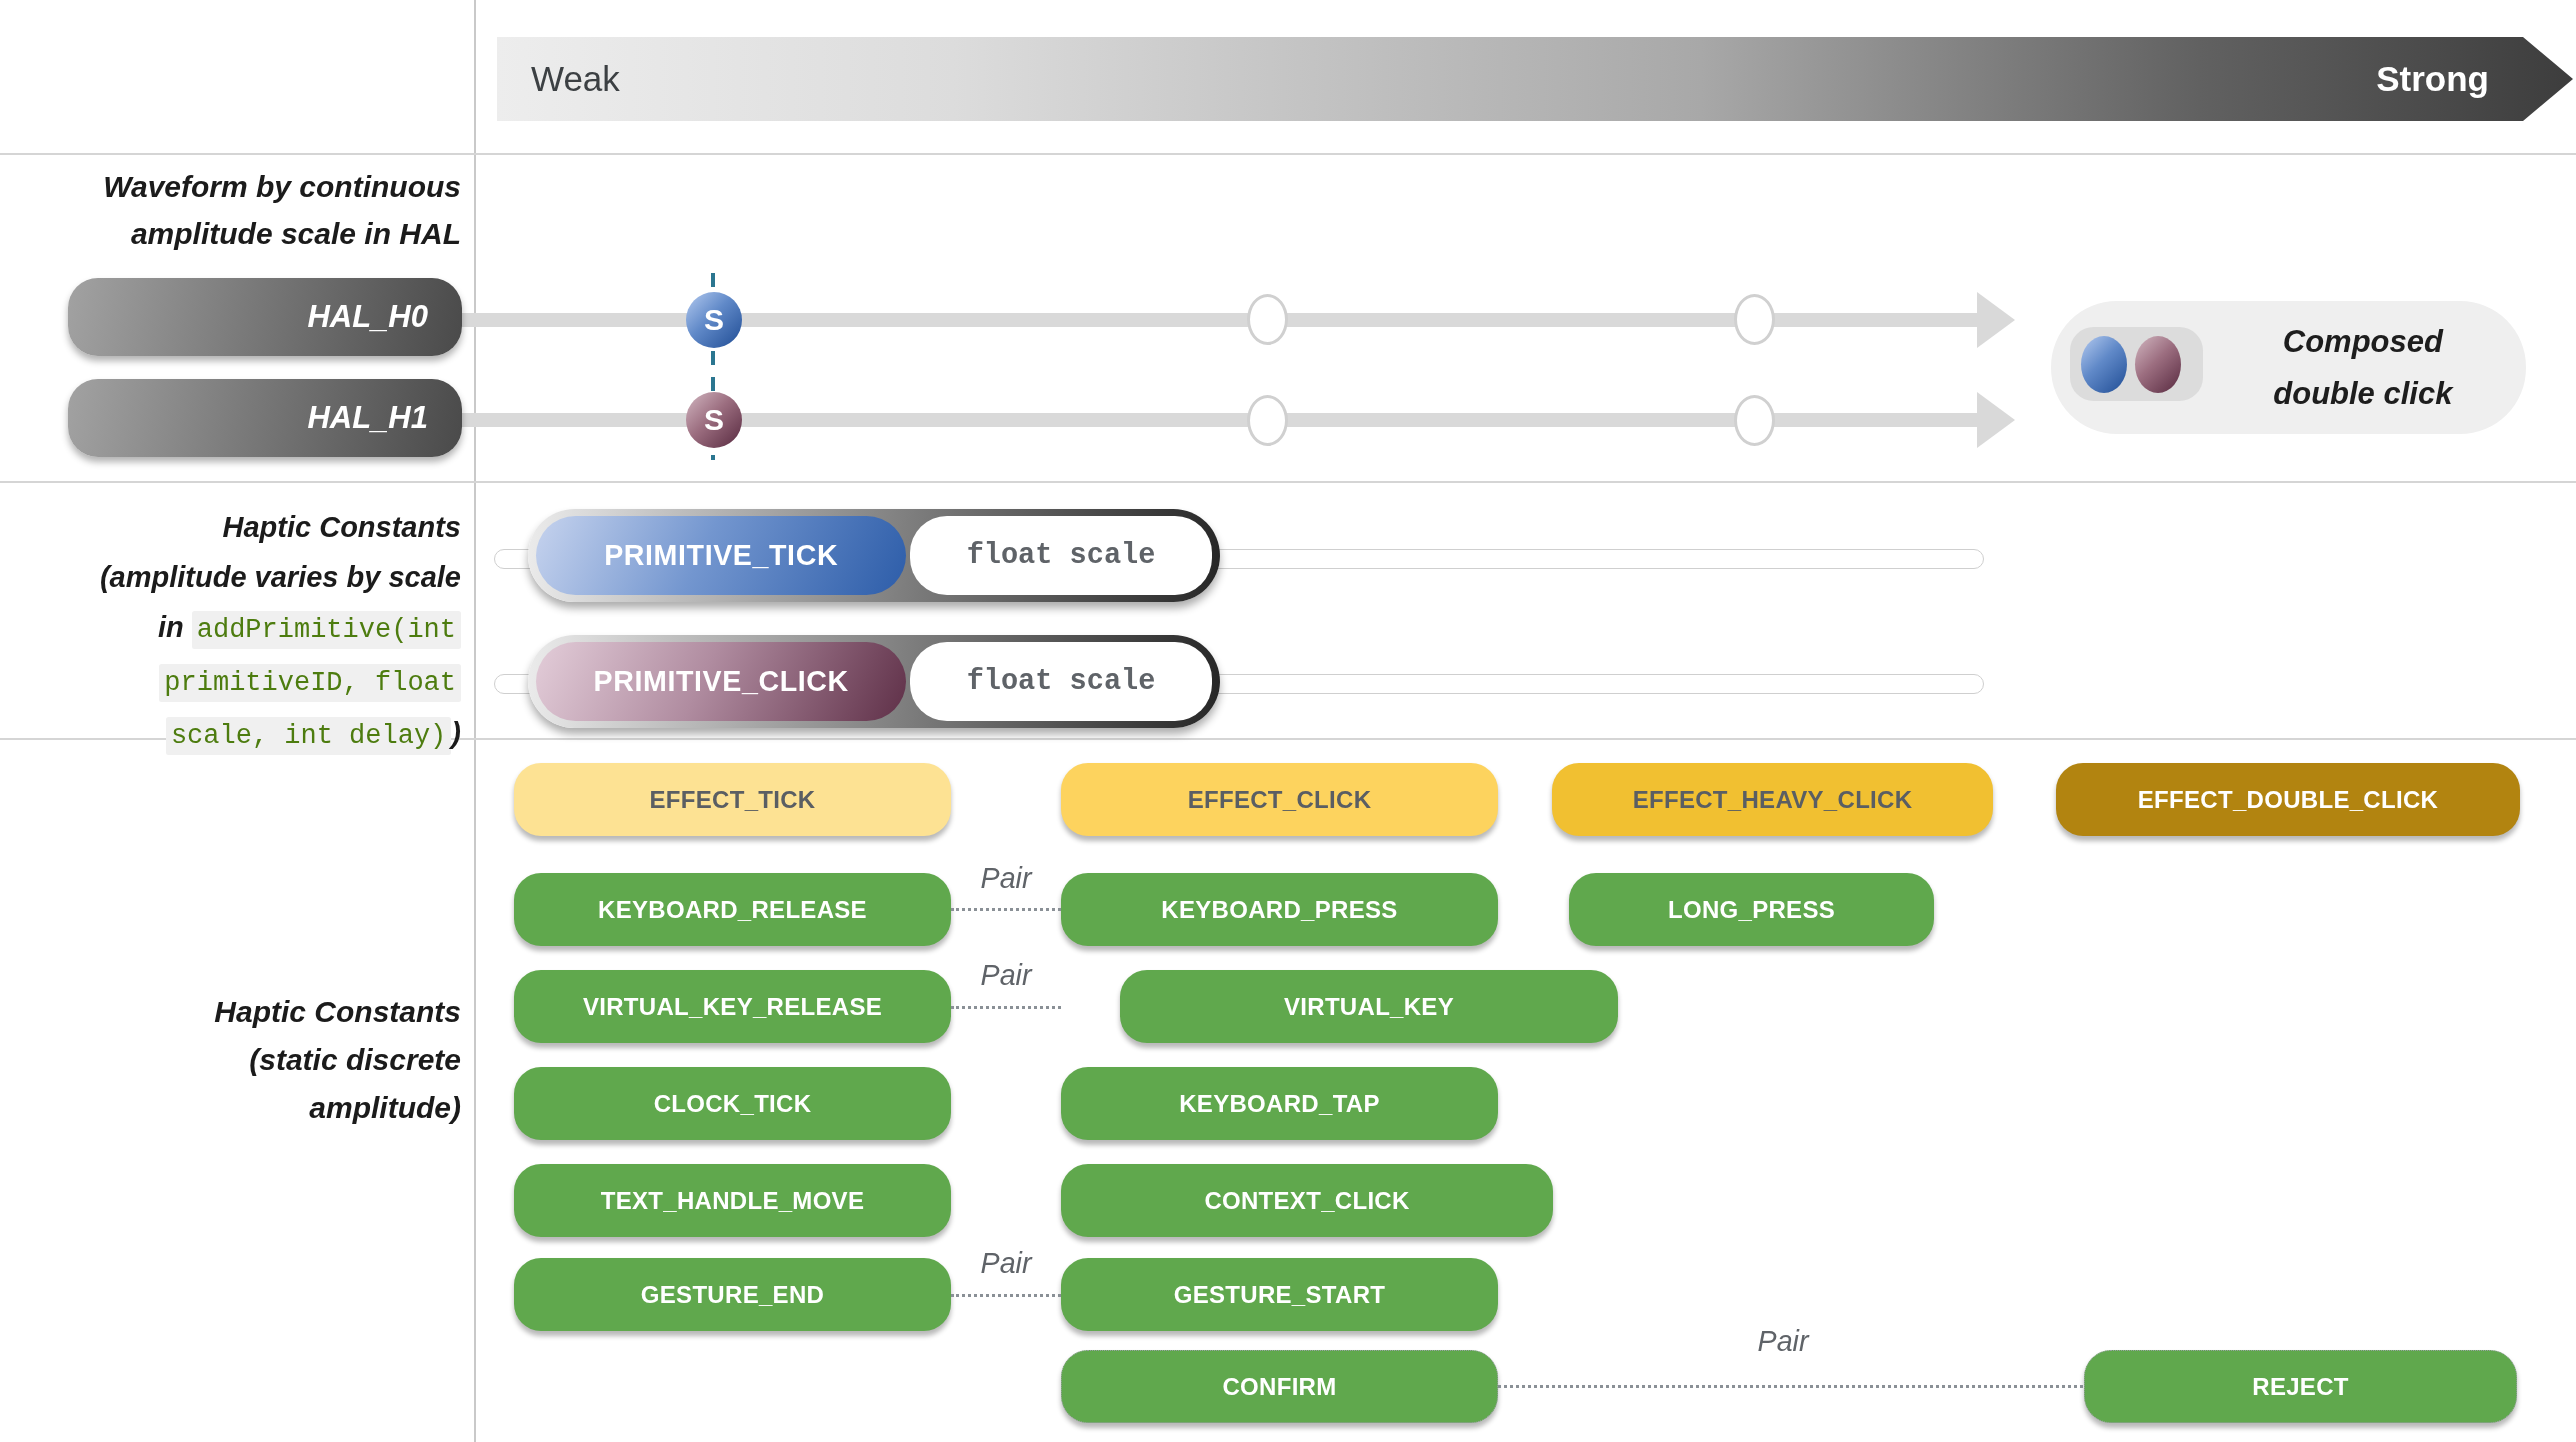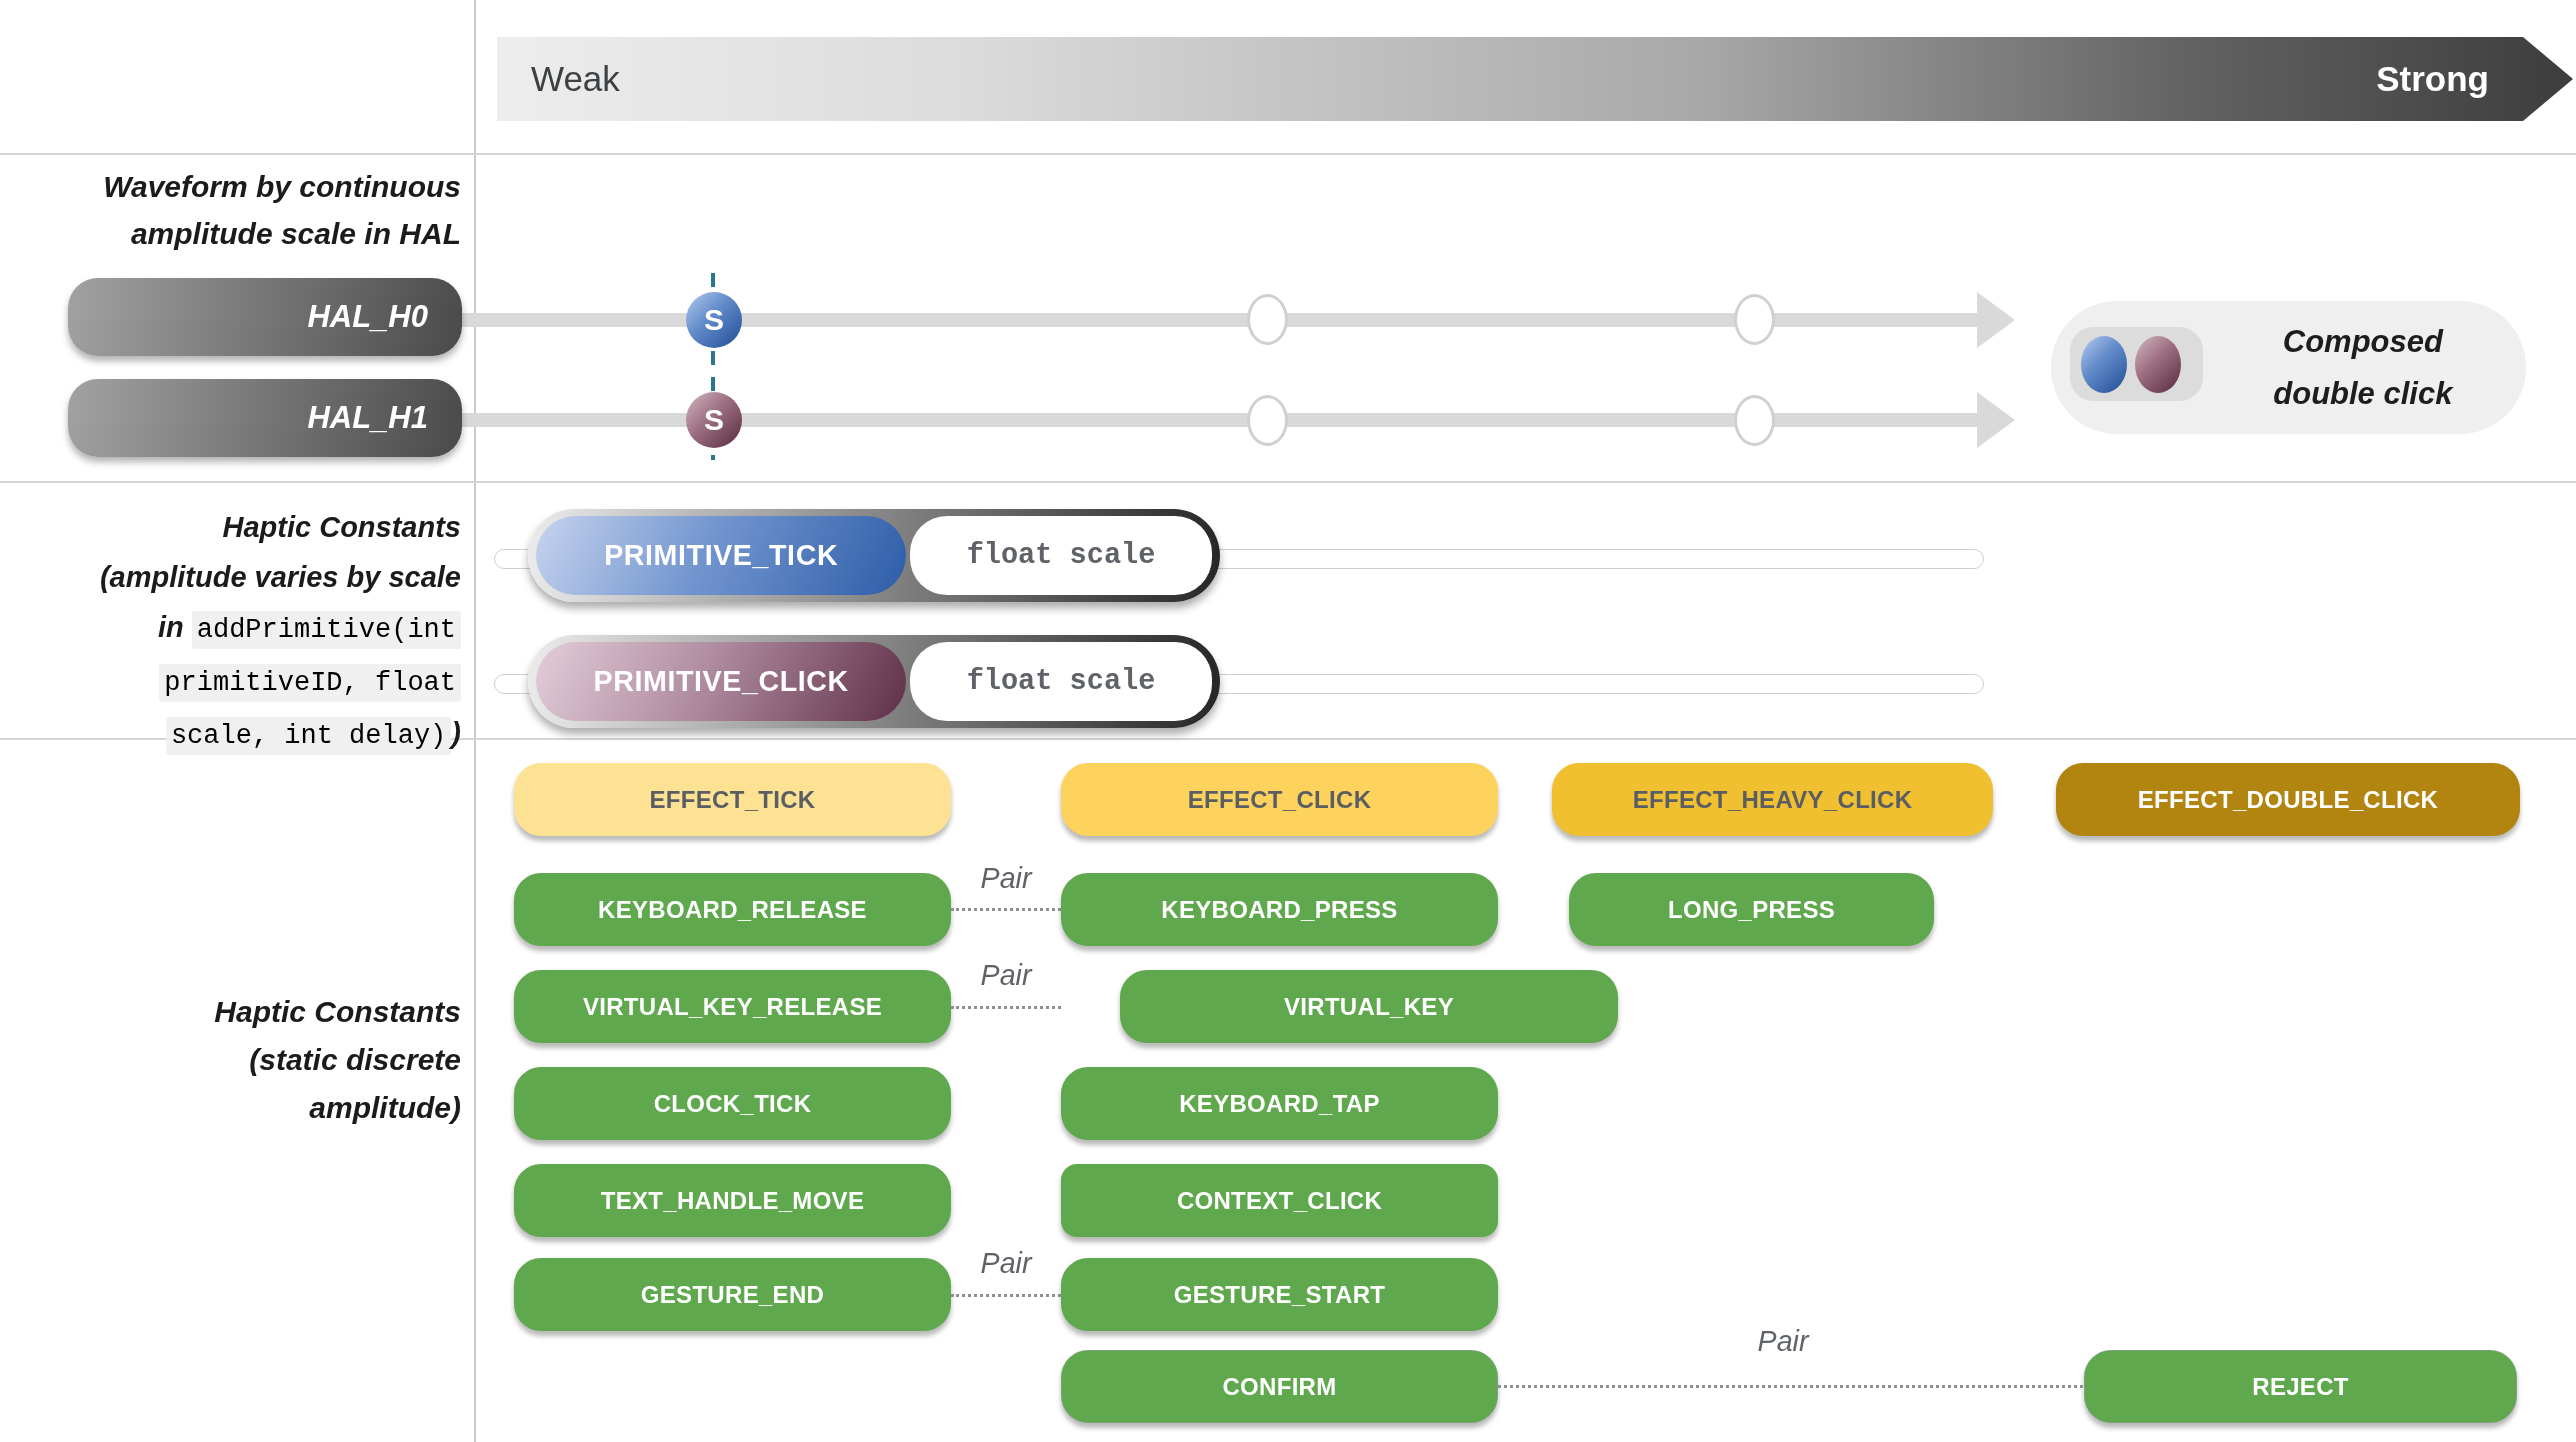--- a/index.html
+++ b/index.html
@@ -17,21 +17,21 @@
 
   
   .side-label {
     position:absolute; left:0; width:461px;
     text-align:right; font-weight:bold; font-style:italic;
     color:#1b1b1b; font-size:30px; line-height:47px;
   }
   .code {
     font-family:"Liberation Mono","DejaVu Sans Mono",monospace;
     font-style:normal; font-weight:normal;
-    color:#000000; background:#f0f0f0;
+    color:#4d7c0f; background:#f0f0f0;
     font-size:27px; padding:3.7px 5px; border-radius:2.5px;
   }
 
   
   .energy-bar {
     position:absolute; left:497px; top:37px; width:2076px; height:84px;
     background:linear-gradient(90deg,#ededed 0%,#dcdcdc 22%,#a8a8a8 58%,#616161 82%,#3d3d3d 100%);
     clip-path:polygon(0 0, calc(100% - 50px) 0, 100% 50%, calc(100% - 50px) 100%, 0 100%);
     display:flex; align-items:center; justify-content:space-between;
   }
@@ -206,21 +206,21 @@
   <div class="btn green" style="left:1061px; top:873px; width:437px;">KEYBOARD_PRESS</div>
   <div class="btn green" style="left:1569px; top:873px; width:365px;">LONG_PRESS</div>
 
   <div class="btn green" style="left:514px; top:970px; width:437px;">VIRTUAL_KEY_RELEASE</div>
   <div class="btn green" style="left:1120px; top:970px; width:498px;">VIRTUAL_KEY</div>
 
   <div class="btn green" style="left:514px; top:1067px; width:437px;">CLOCK_TICK</div>
   <div class="btn green" style="left:1061px; top:1067px; width:437px;">KEYBOARD_TAP</div>
 
   <div class="btn green" style="left:514px; top:1164px; width:437px;">TEXT_HANDLE_MOVE</div>
-  <div class="btn green" style="left:1061px; top:1164px; width:437px;border-radius:16px;">CONTEXT_CLICK</div>
+  <div class="btn green" style="left:1061px; top:1164px; width:492px;">CONTEXT_CLICK</div>
 
   <div class="btn green" style="left:514px; top:1258px; width:437px;">GESTURE_END</div>
   <div class="btn green" style="left:1061px; top:1258px; width:437px;">GESTURE_START</div>
 
   <div class="btn green dotted" style="left:1061px; top:1350px; width:437px;">CONFIRM</div>
   <div class="btn green dotted" style="left:2084px; top:1350px; width:433px;">REJECT</div>
 
   <div class="pair-label" style="left:1006px; top:878px;">Pair</div>
   <div class="pair-line" style="left:951px; top:908px; width:110px;"></div>
 

